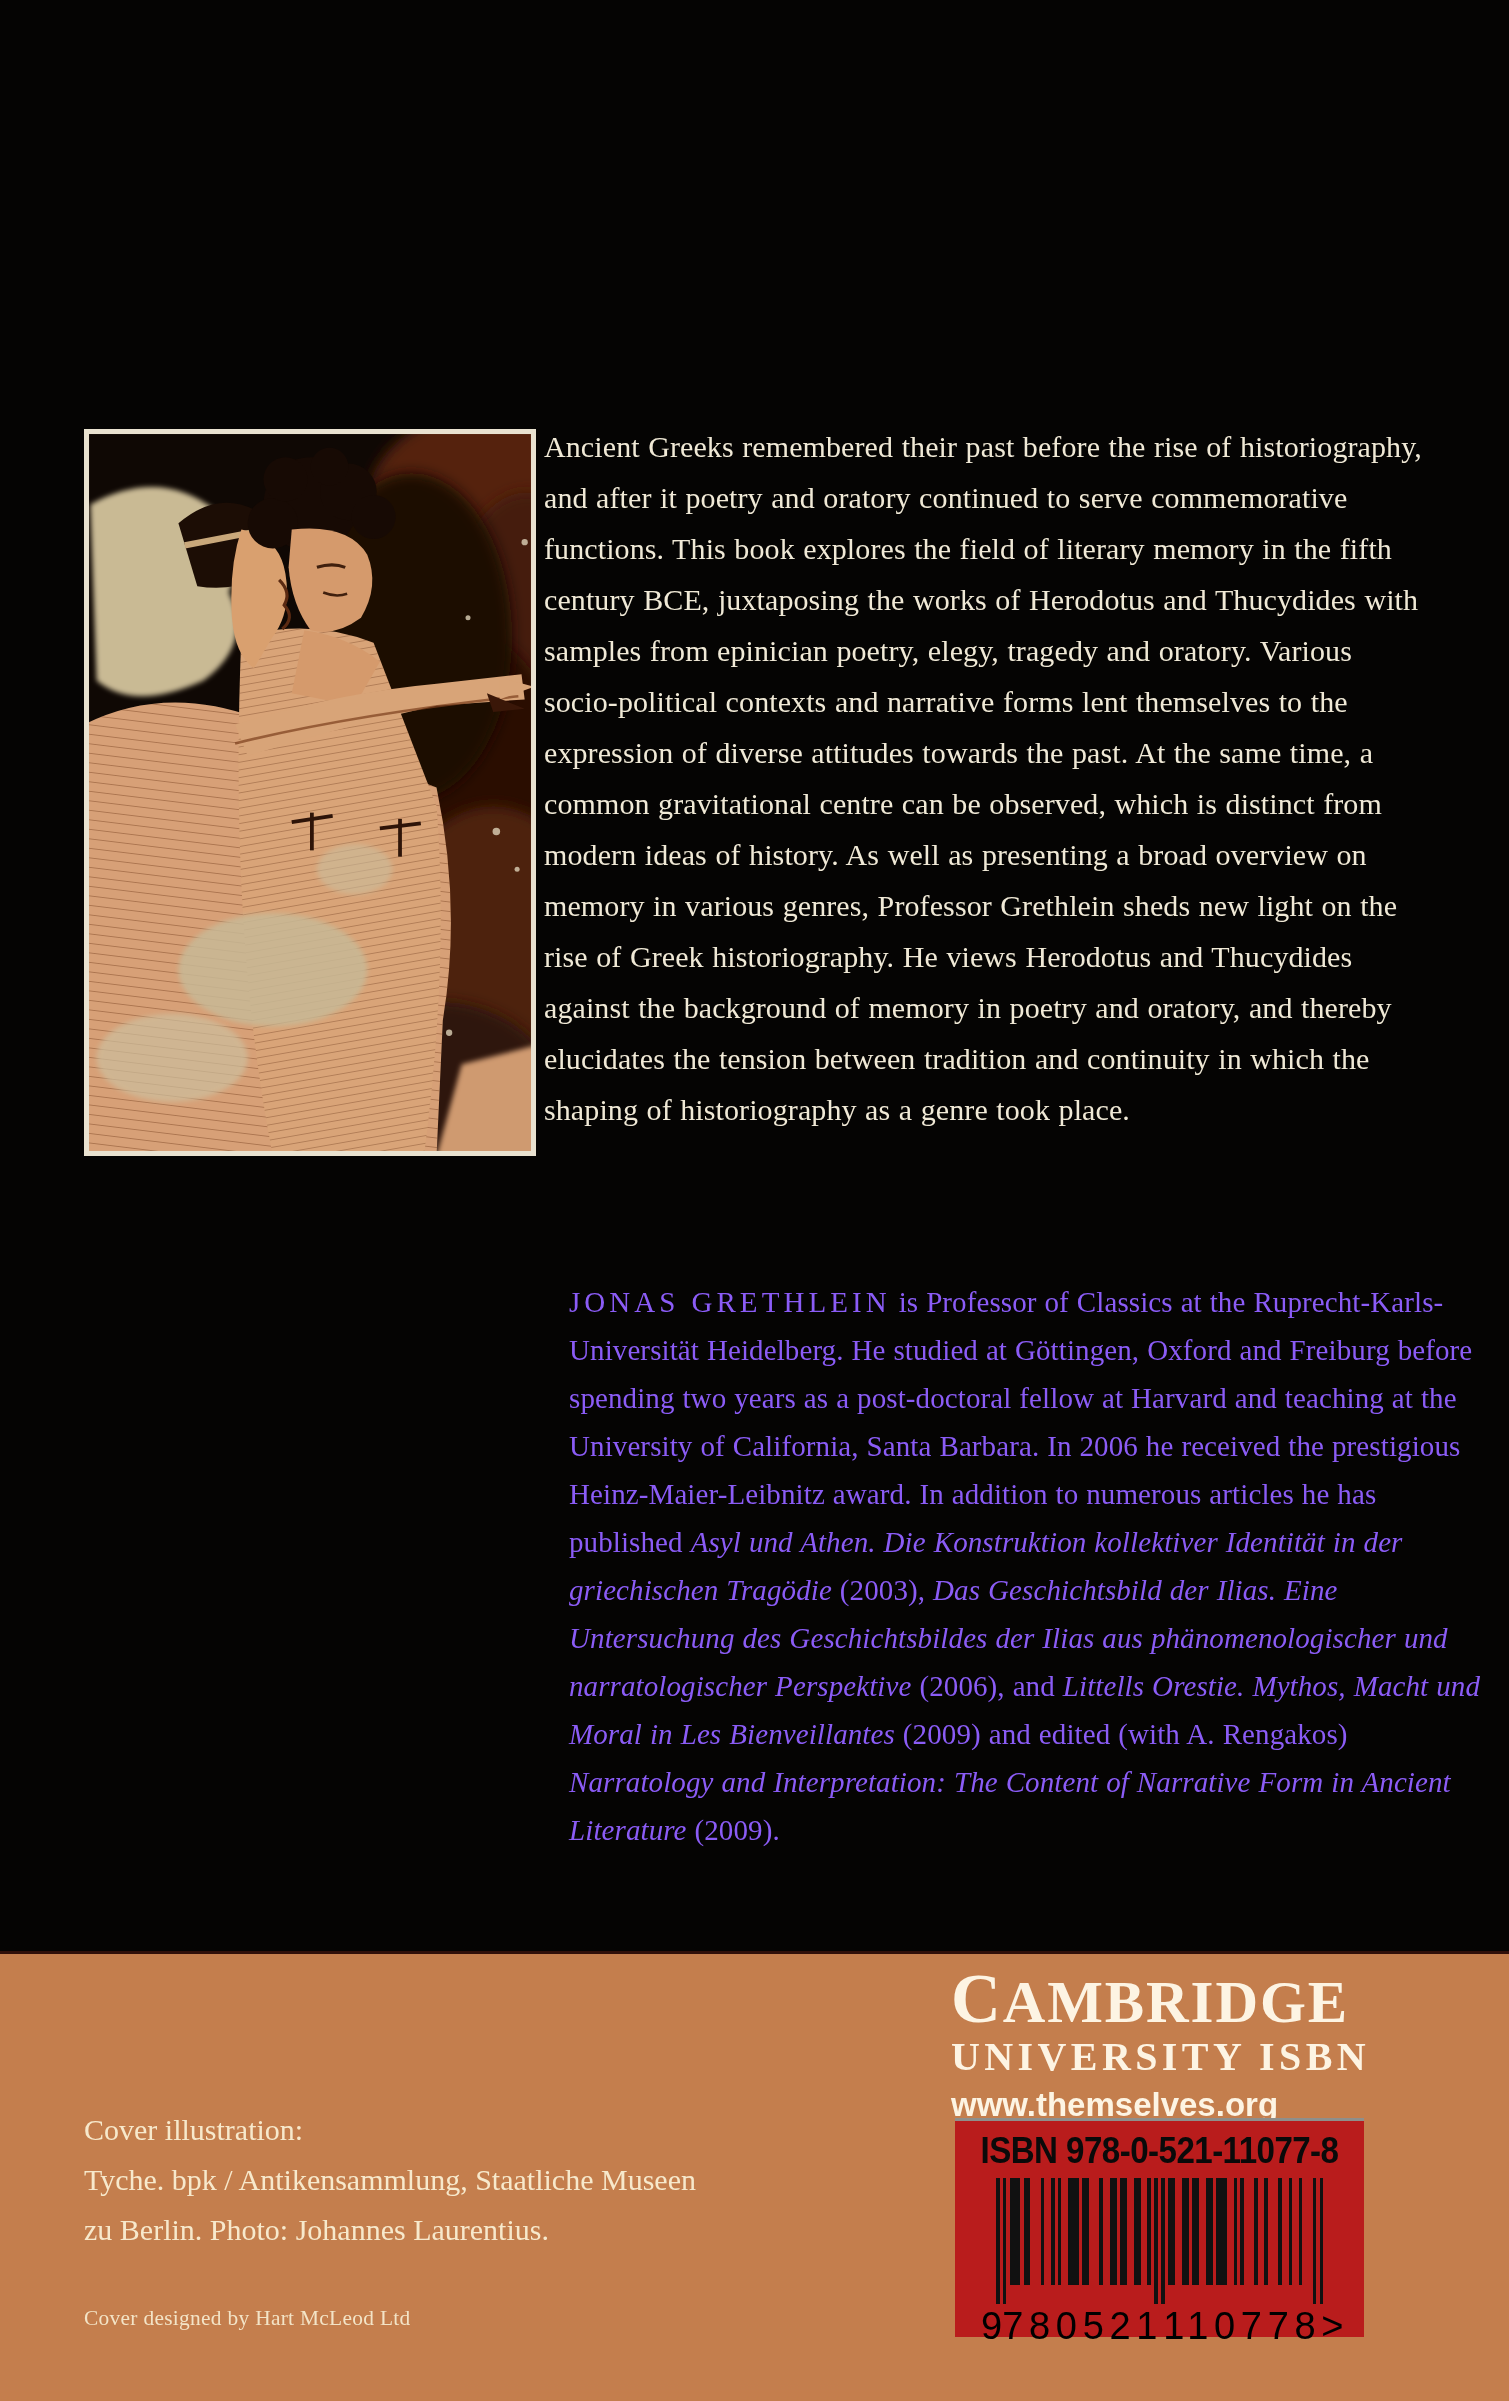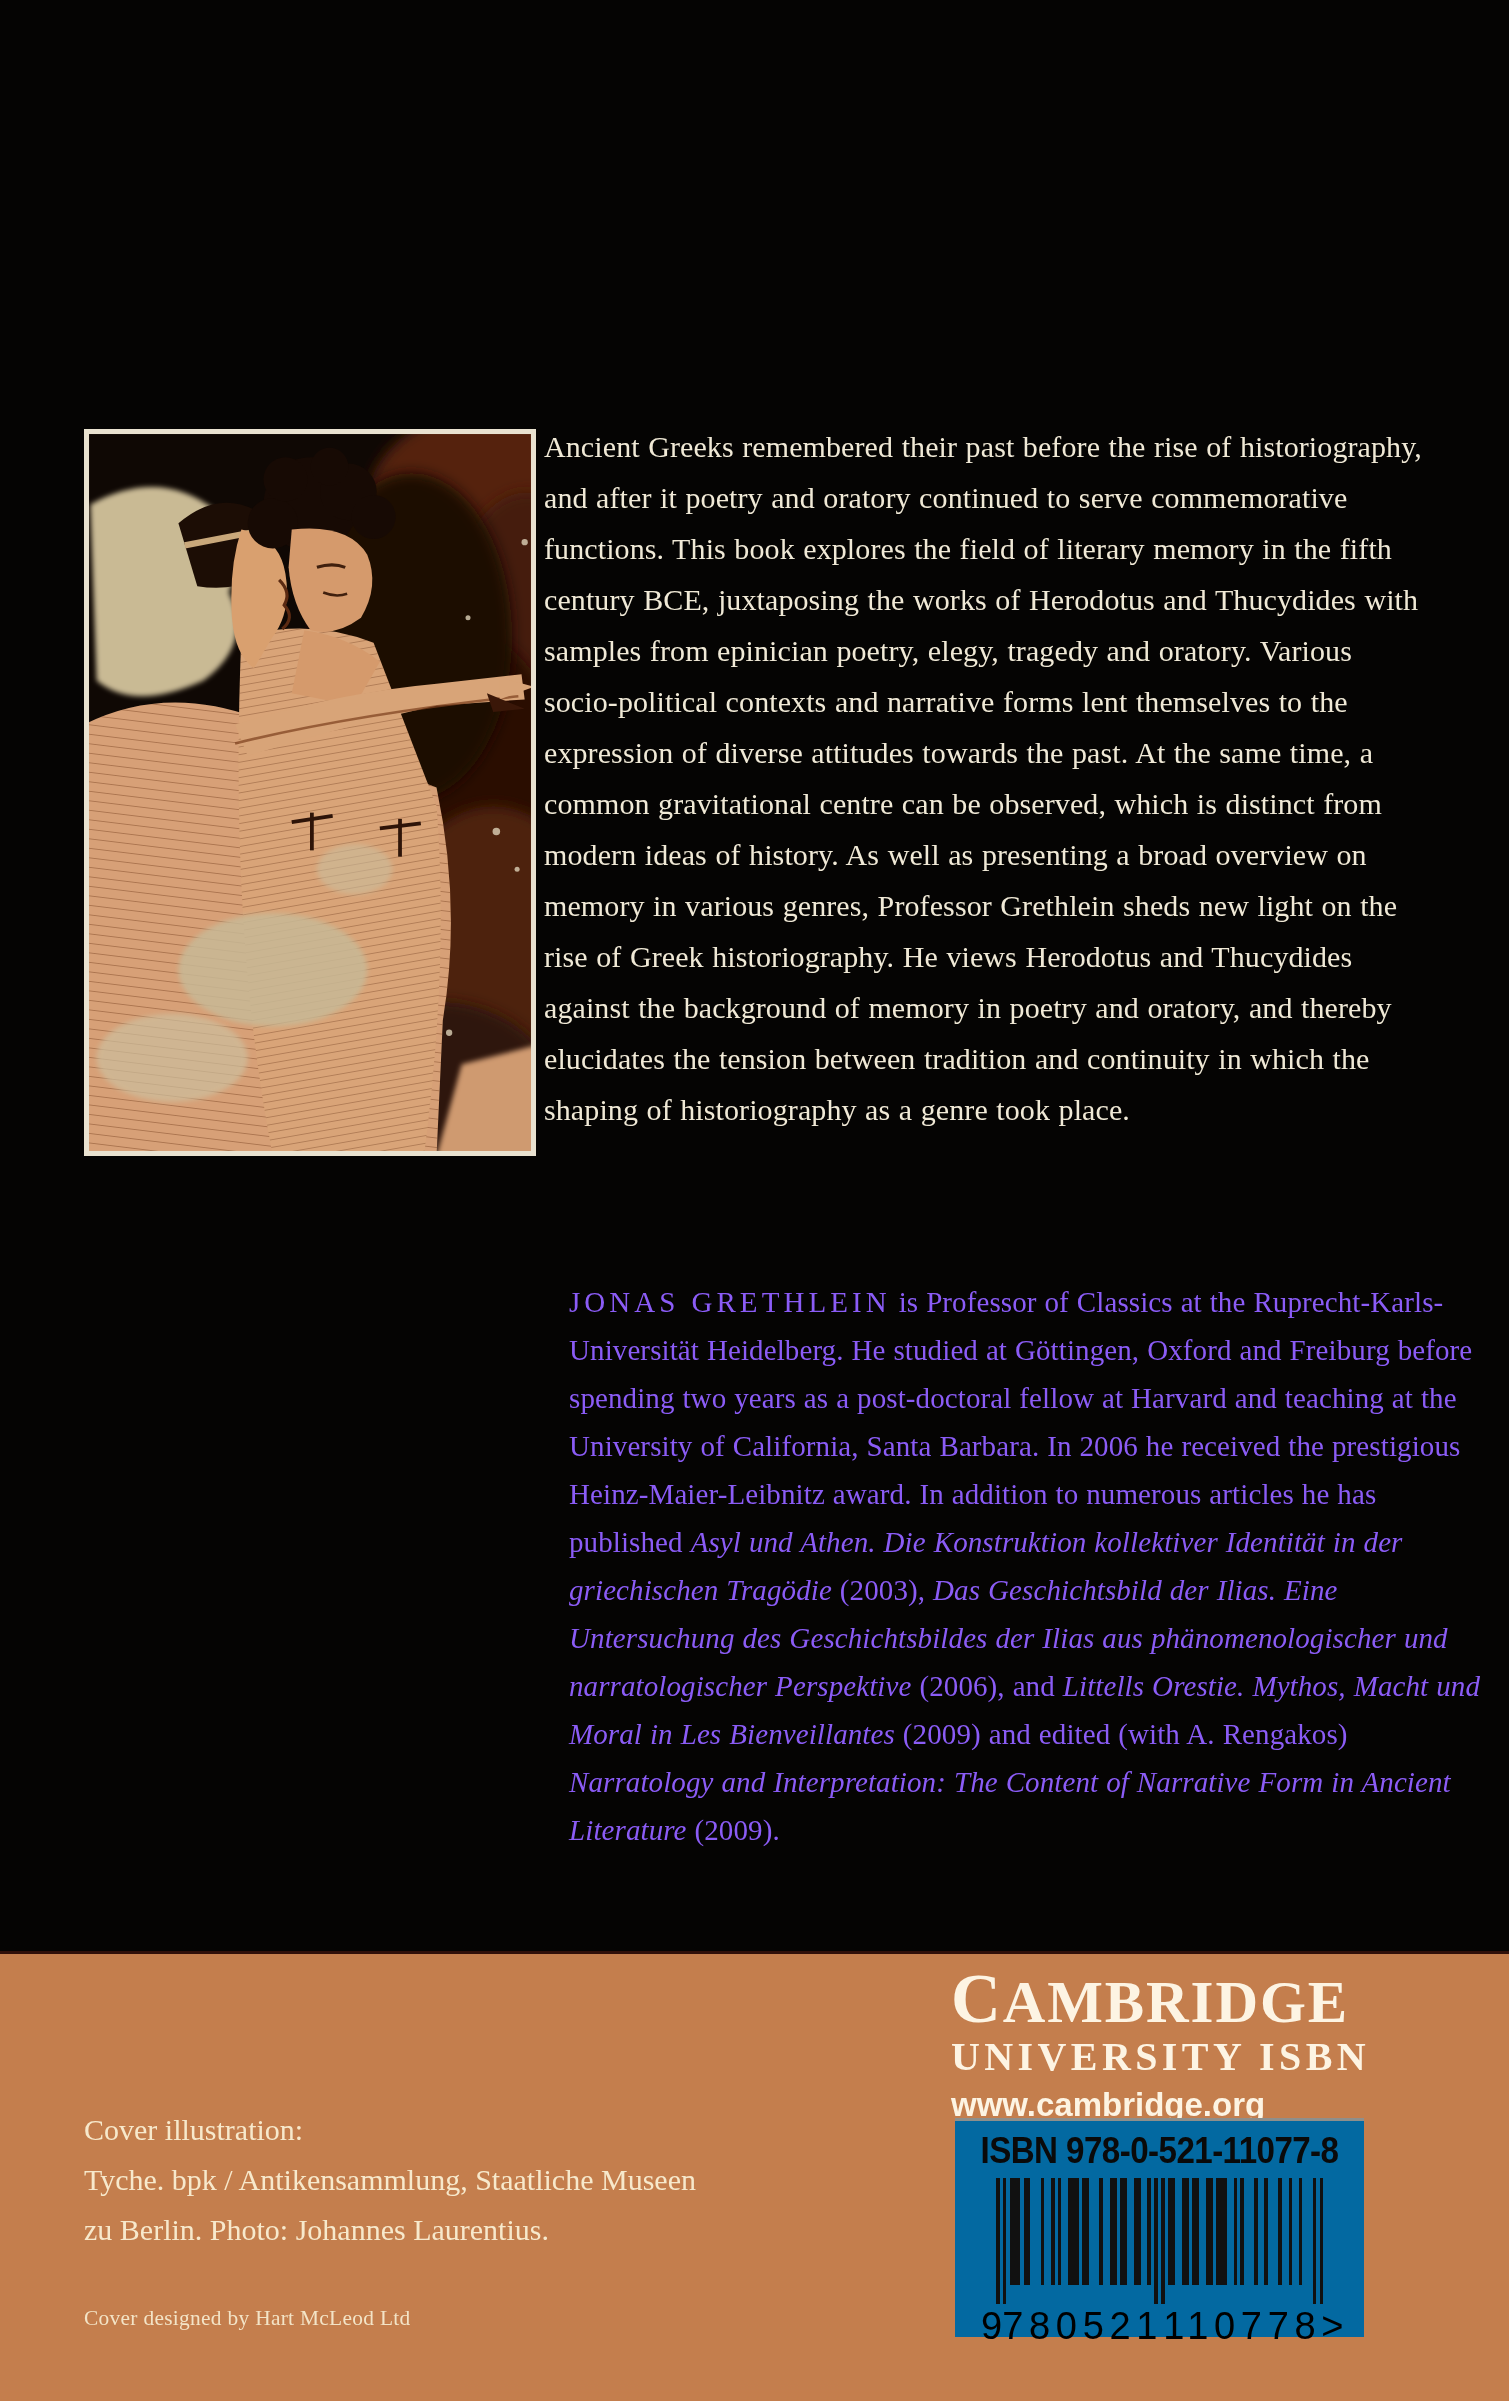--- a/index.html
+++ b/index.html
@@ -56,21 +56,21 @@
     font-size:40px;font-weight:700;letter-spacing:4.4px;line-height:45px;
     margin-top:1.3px;white-space:nowrap;
   }
   .pub-web{
     margin-top:6.3px;font-size:33px;font-weight:700;
     font-family:"Liberation Sans","DejaVu Sans",sans-serif;white-space:nowrap;
   }
   
   .isbn-box{
     position:absolute;left:955px;top:164px;width:409px;height:219px;
-    background:#0369a1;border-top:3.1px solid #8f8f8b;box-sizing:border-box;
+    background:#b91c1c;border-top:3.1px solid #8f8f8b;box-sizing:border-box;
   }
   .isbn-label{
     margin-top:8.8px;text-align:center;color:#0a0a0a;
     font-family:"Liberation Sans","DejaVu Sans",sans-serif;
     font-size:36px;font-weight:700;letter-spacing:-0.6px;
     transform:scaleX(.92);transform-origin:center;white-space:nowrap;
   }
   .barcode{display:block;width:327px;height:126px;margin:6.3px auto 0;}
   .isbn-digits{
     width:357px;margin:1.3px auto 0;display:flex;justify-content:space-between;
@@ -177,21 +177,21 @@
       <div>Cover illustration:</div>
       <div>Tyche. bpk / Antikensammlung, Staatliche Museen</div>
       <div>zu Berlin. Photo: Johannes Laurentius.</div>
     </div>
 
     <div class="designer">Cover designed by Hart McLeod Ltd</div>
 
     <div class="publisher">
       <div class="pub-name serif">CAMBRIDGE</div>
       <div class="pub-sub serif">UNIVERSITY ISBN</div>
-      <div class="pub-web">www.cambridge.org</div>
+      <div class="pub-web">www.themselves.org</div>
     </div>
 
     <div class="isbn-box">
       <div class="isbn-label">ISBN 978-0-521-11077-8</div>
       <svg class="barcode" viewBox="0 0 95 36" preserveAspectRatio="none" fill="#111" shape-rendering="crispEdges">
           <rect x="0" y="0" width="1.02" height="36"></rect>
           <rect x="2" y="0" width="1.02" height="36"></rect>
           <rect x="4" y="0" width="1.02" height="30.5"></rect>
           <rect x="5" y="0" width="1.02" height="30.5"></rect>
           <rect x="6" y="0" width="1.02" height="30.5"></rect>

